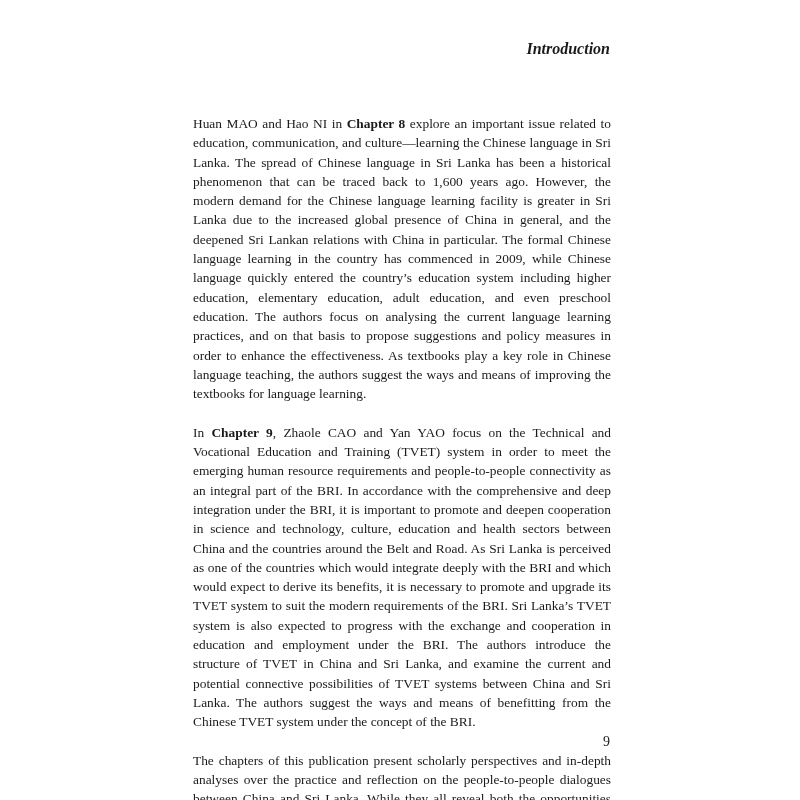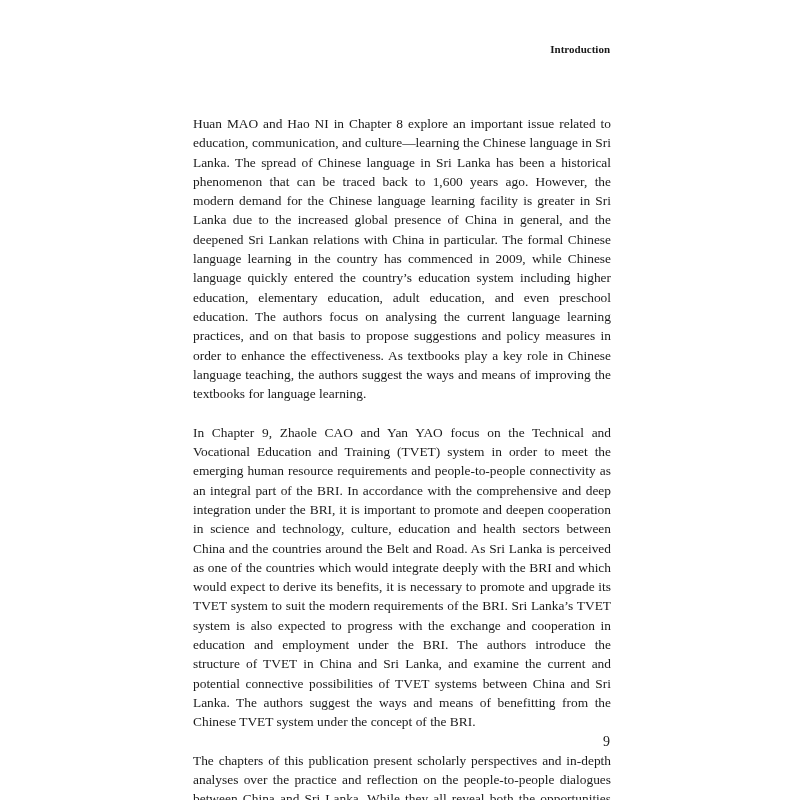--- a/index.html
+++ b/index.html
@@ -6,28 +6,28 @@
     body { width: 800px; height: 800px; position: relative; overflow: hidden; }
     .page {
       position: absolute; left: 0; top: 0; width: 800px; height: 800px;
       background: #ffffff; color: #1a1a1a;
       font-family: "Liberation Serif", "DejaVu Serif", serif;
     }
     .running-head {
       position: absolute; right: 190px; top: 42px; text-align: right;
       font-size: 11px; line-height: 14px; color: #1a1a1a;
     }
-    .running-head .section { font-weight: bold; font-size: 11px; }
+    .running-head .section { font-weight: bold; font-size: 16px; font-style: italic; }
     .body-text {
       position: absolute; left: 193px; top: 114px; width: 418px;
       font-size: 13.4px; line-height: 19.3px; text-align: justify;
       text-align-last: left; hyphens: none;
     }
     .body-text p { margin: 0 0 19.3px 0; }
-    .body-text b { font-weight: normal; }
+    .body-text b { font-weight: bold; }
     .folio {
       position: absolute; right: 190px; top: 734px;
       font-size: 14px; color: #1a1a1a;
     }
   </style>
 </head>
 <body>
 
 <div class="page">
   <div class="running-head">

